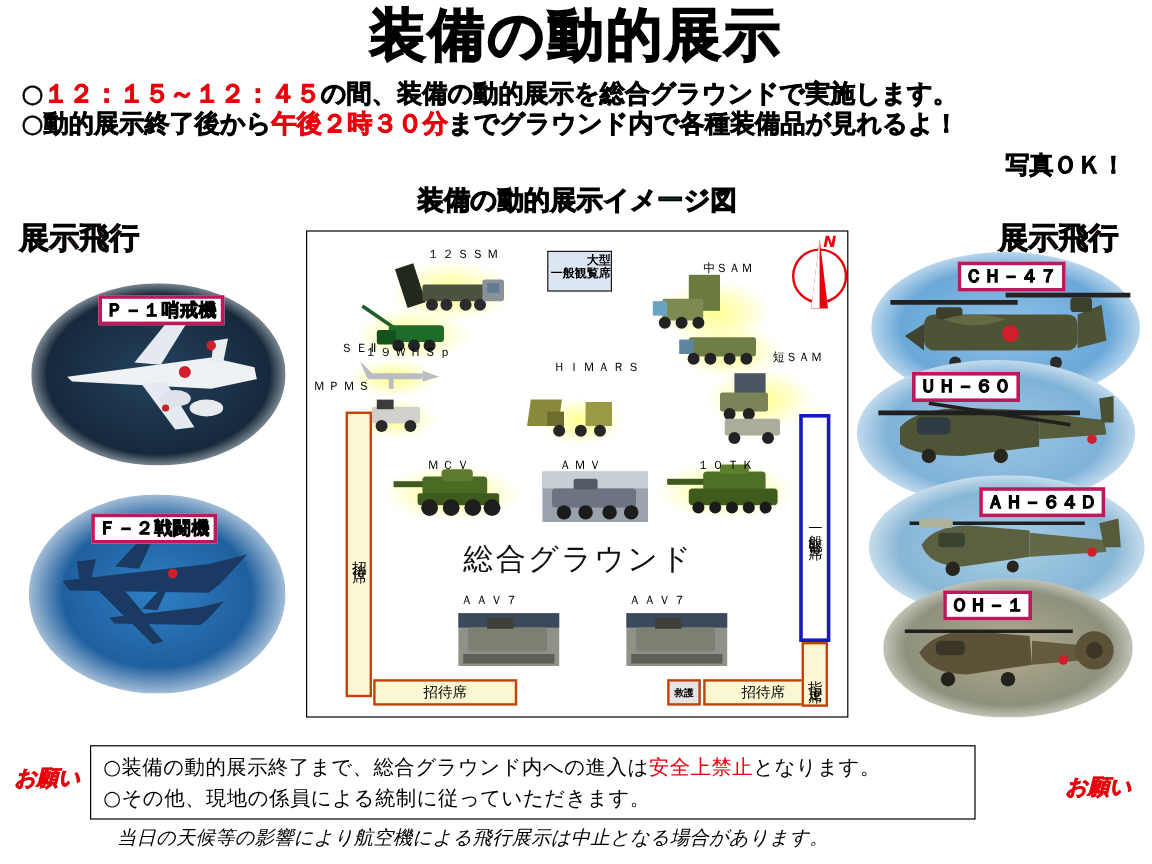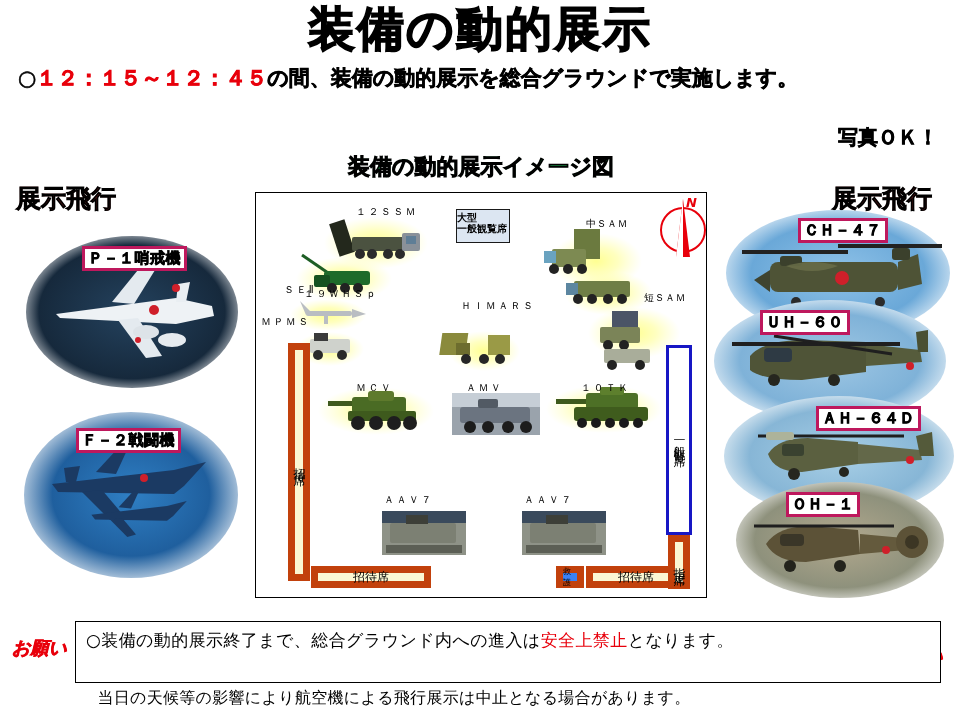--- a/index.html
+++ b/index.html
@@ -62,21 +62,21 @@
   .veh .glow{
     position:absolute;left:50%;top:50%;transform:translate(-50%,-50%);
     border-radius:50%;
     background:radial-gradient(ellipse at center,rgba(255,255,140,.95) 0%,rgba(255,255,150,.62) 45%,rgba(255,255,170,0) 72%);
   }
 
   
   .screen-box{
     position:absolute;
     background:#dce6f2;border:1.2px solid #1a1a1a;
-    text-align:left;color:#000;font-weight:bold;
+    text-align:right;color:#000;font-weight:bold;
     line-height:11px;padding-top:2px;box-sizing:border-box;
   }
   .screen-box span{display:block;font-size:10px;}
 
   
   .compass{position:absolute;}
   .compass .ring{
     position:absolute;left:0;top:8px;width:46px;height:46px;
     border:2.6px solid #e8000b;border-radius:50%;box-sizing:border-box;
   }
@@ -97,29 +97,29 @@
   }
 
   
   .ground-name{
     position:absolute;left:0;width:452px;text-align:center;
     font-size:25px;color:#111;letter-spacing:2px;
   }
 
   
   .seat{
-    position:absolute;background:#fbf7d3;border:7px solid #c2410c;
+    position:absolute;background:#fbf7d3;border:2px solid #c2410c;
     box-sizing:border-box;color:#000;font-size:12px;
     display:flex;align-items:center;justify-content:center;
   }
   .seat.vert{writing-mode:vertical-rl;letter-spacing:3px;font-size:12px;}
   .seat.general{
     background:#fff;border:3px solid #1717c4;
   }
-  .seat.small{font-size:8px;background:#3b82f6;font-weight:normal;letter-spacing:0;}
+  .seat.small{font-size:8px;background:#e5e5e5;font-weight:bold;letter-spacing:0;}
 
   
   .wing-title{
     position:absolute;font-size:25px;font-weight:bold;color:#7f1d1d;
     -webkit-text-stroke:0.8px #000;white-space:nowrap;
   }
   .photo-oval{position:absolute;overflow:hidden;}
   .photo-oval .ov{
     position:absolute;left:0;top:0;width:100%;height:100%;
     border-radius:50%;
@@ -127,48 +127,51 @@
   .cap{
     position:absolute;z-index:6;background:#fff;color:#000;
     font-weight:bold;white-space:nowrap;
     border:3px solid #be185d;padding:0 3px;
     font-size:15px;letter-spacing:0.5px;
     -webkit-text-stroke:0.7px #000;
   }
 
   
   .notice{
-    position:absolute;left:75px;top:621px;width:866px;height:62px;
+    position:absolute;left:75px;top:621px;width:738px;height:62px;
     border:1.4px solid #000;background:#fff;box-sizing:border-box;
     padding:5px 0 0 10px;
   }
   .notice-line{
     font-size:17px;color:#000;line-height:26px;white-space:nowrap;
     letter-spacing:0.4px;
   }
   .notice-red{color:#e8000b;}
   .onegai{
     position:absolute;font-size:18px;font-weight:bold;color:#e8000b;font-style:italic;
     -webkit-text-stroke:0.7px #e8000b;
   }
   .footnote{
     position:absolute;left:0;top:688px;width:788px;text-align:center;
-    font-size:16px;color:#000;letter-spacing:0.3px;
+    font-size:16px;color:#000;letter-spacing:0.3px;font-style:italic;
   }
 </style>
 </head>
 <body>
 
 <div id="poster">
 
   <div class="main-title">装備の動的展示</div>
 
   <div class="intro">
     <div class="intro-line">
       <span>○</span><span class="hl">１２：１５～１２：４５</span><span>の間、装備の動的展示を総合グラウンドで実施します。</span>
+    </div>
+    <div class="intro-line">
+      <span>○動的展示終了後から</span><span class="hl">午後２時３０分</span><span>までグラウンド内で各種装備品が見れるよ！</span>
     </div>
   </div>
   <div class="photo-ok">写真ＯＫ！</div>
 
   <div class="map-caption">装備の動的展示イメージ図</div>
 
   <div class="map">
 
     <div class="veh" style="left:308px;top:28px;width:0;height:0">
       <div class="glow" style="width:0;height:0"></div>
@@ -332,20 +335,21 @@
     <div class="map-label" style="left:5px;top:122px;">ＭＰＭＳ</div>
     <div class="map-label" style="left:205px;top:106px;">ＨＩＭＡＲＳ</div>
     <div class="map-label jp" style="left:330px;top:24px;">中ＳＡＭ</div>
     <div class="map-label jp" style="left:388px;top:98px;">短ＳＡＭ</div>
     <div class="map-label" style="left:100px;top:188px;">ＭＣＶ</div>
     <div class="map-label" style="left:210px;top:188px;">ＡＭＶ</div>
     <div class="map-label" style="left:325px;top:188px;">１０ＴＫ</div>
     <div class="map-label" style="left:128px;top:300px;">ＡＡＶ７</div>
     <div class="map-label" style="left:268px;top:300px;">ＡＡＶ７</div>
 
+    <div class="ground-name" style="top:256px;">総合グラウンド</div>
 
     <div class="seat vert" style="left:32px;top:150px;width:22px;height:238px;">招待席</div>
     <div class="seat" style="left:55px;top:373px;width:120px;height:22px;">招待席</div>
     <div class="seat small" style="left:300px;top:373px;width:28px;height:22px;">救護</div>
     <div class="seat" style="left:330px;top:373px;width:100px;height:22px;">招待席</div>
     <div class="seat vert general" style="left:410px;top:152px;width:26px;height:190px;">一般観覧席</div>
     <div class="seat vert" style="left:412px;top:342px;width:22px;height:54px;">指定席</div>
   </div>
 
   <div class="wing-title" style="left:16px;top:182px;">展示飛行</div>
@@ -463,17 +467,18 @@
   </div>
   <div class="cap" style="left:786px;top:492px;">ＯＨ－１</div>
 
   <div class="onegai" style="left:12px;top:636px;">お願い</div>
   <div class="onegai" style="left:888px;top:644px;">お願い</div>
 
   <div class="notice">
     <div class="notice-line">
       <span>○装備の動的展示終了まで、総合グラウンド内への進入は</span><span class="notice-red">安全上禁止</span><span>となります。</span>
     </div>
+    <div class="notice-line">○その他、現地の係員による統制に従っていただきます。</div>
   </div>
 
   <div class="footnote">当日の天候等の影響により航空機による飛行展示は中止となる場合があります。</div>
 
 </div>
 
 </body></html>

